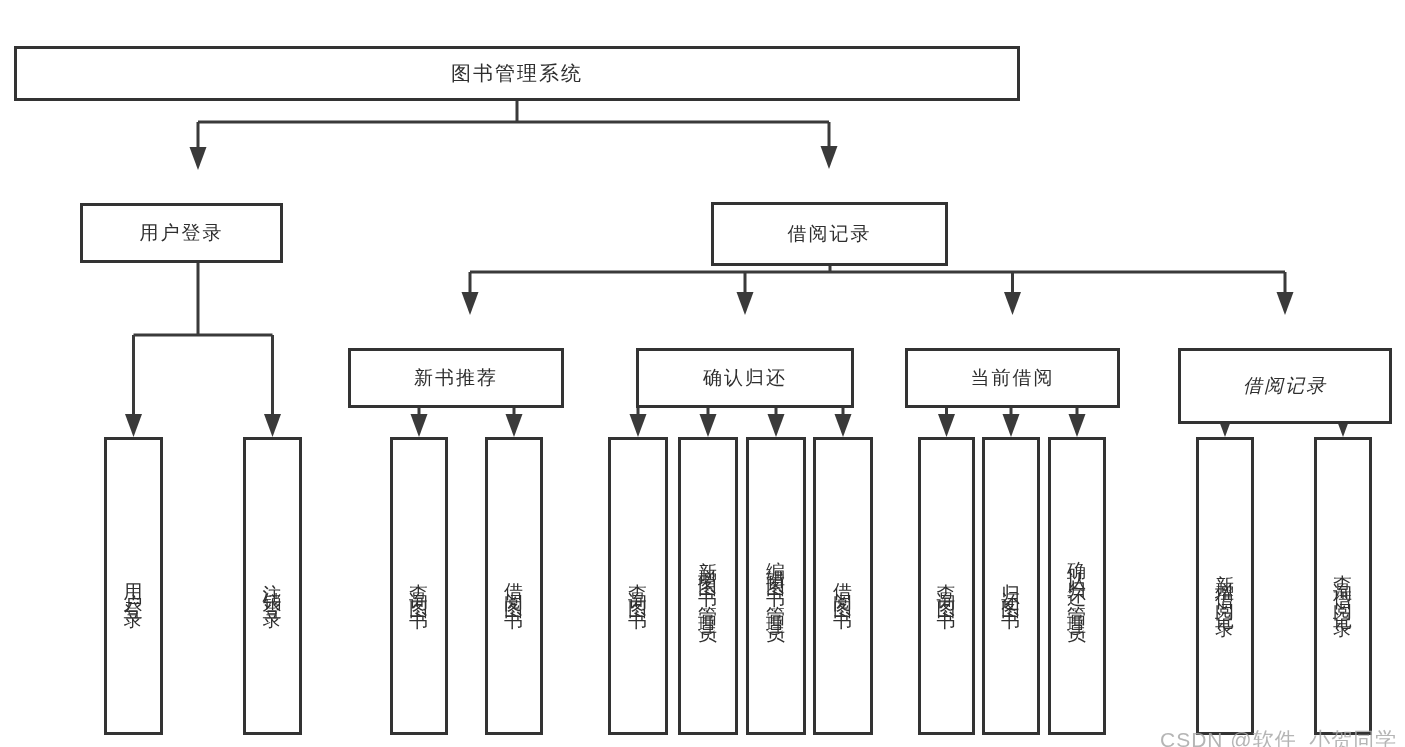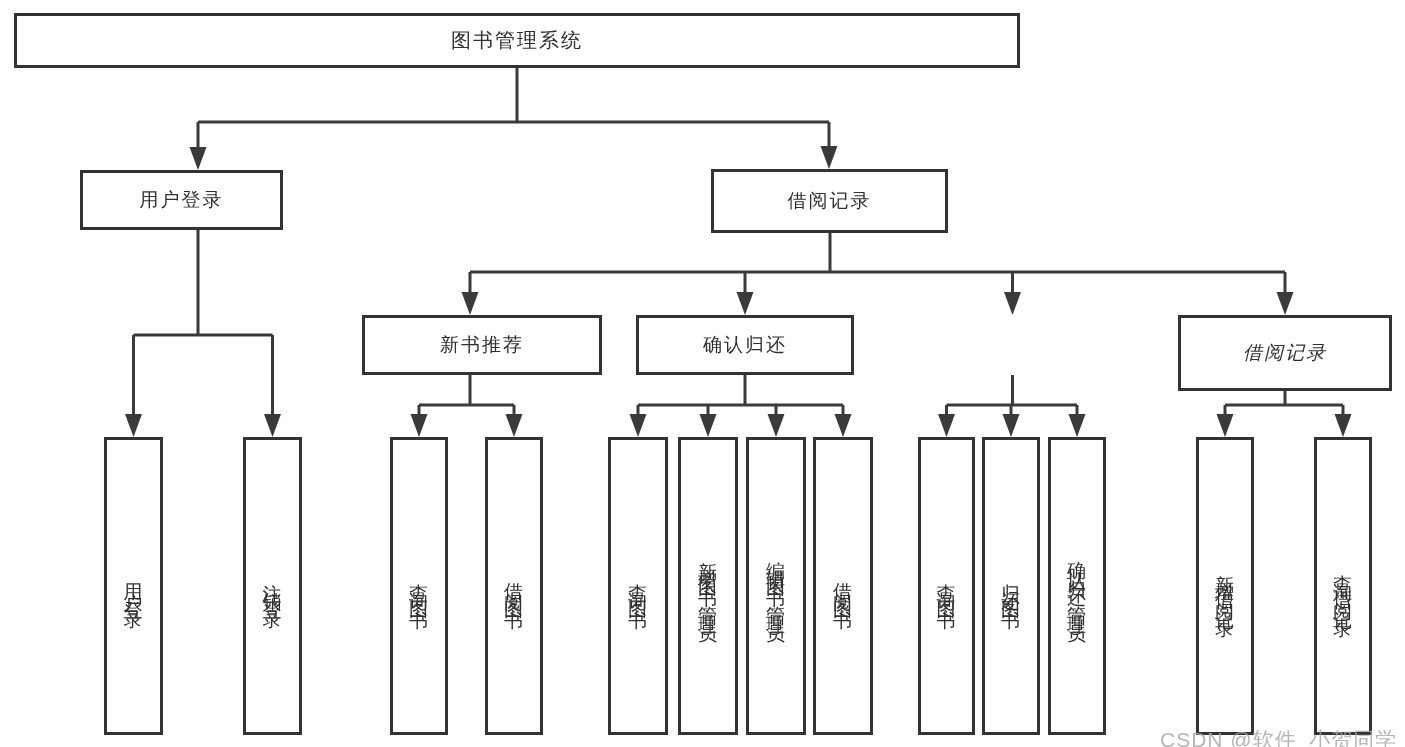--- a/index.html
+++ b/index.html
@@ -30,20 +30,21 @@
     box-sizing: border-box;
     background: #ffffff;
     border: 3px solid #333333;
     display: flex;
     align-items: center;
     justify-content: center;
     color: #2f2f2f;
     font-size: 19px;
     letter-spacing: 2px;
     white-space: nowrap;
+    margin-top: 33px;
   }
   .node.root { font-size: 20px; }
   .leaf {
     position: absolute;
     box-sizing: border-box;
     background: #ffffff;
     border: 3px solid #333333;
     display: flex;
     align-items: center;
     justify-content: center;
@@ -118,22 +119,23 @@
       <polygon points="1225,437 1216.5,414 1233.5,414"></polygon>
       <polygon points="1343,437 1334.5,414 1351.5,414"></polygon>
     </g>
   </svg>
 
   <div class="node root" style="left:14px; top:13px; width:1006px; height:55px;">图书管理系统</div>
 
   <div class="node" style="left:80px; top:170px; width:203px; height:60px;">用户登录</div>
   <div class="node" style="left:711px; top:169px; width:237px; height:64px;">借阅记录</div>
 
-  <div class="node" style="left:362px; top:315px; width:240px; height:60px;">新书推荐</div>
+  <div class="node" style="left:348px; top:315px; width:216px; height:60px;">新书推荐</div>
   <div class="node" style="left:636px; top:315px; width:218px; height:60px;">确认归还</div>
+  <div class="node" style="left:905px; top:315px; width:215px; height:60px;">当前借阅</div>
   <div class="node" style="left:1178px; top:315px; width:214px; height:76px;font-style:italic;">借阅记录</div>
 
   <div class="leaf" style="left:104px; top:437px; width:59px; height:298px;">用户登录</div>
   <div class="leaf" style="left:243px; top:437px; width:59px; height:298px;">注销登录</div>
 
   <div class="leaf" style="left:390px; top:437px; width:58px; height:298px;">查询图书</div>
   <div class="leaf" style="left:485px; top:437px; width:58px; height:298px;">借阅图书</div>
 
   <div class="leaf" style="left:608px; top:437px; width:60px; height:298px;">查询图书</div>
   <div class="leaf" style="left:678px; top:437px; width:60px; height:298px;">新增图书（管理员）</div>

